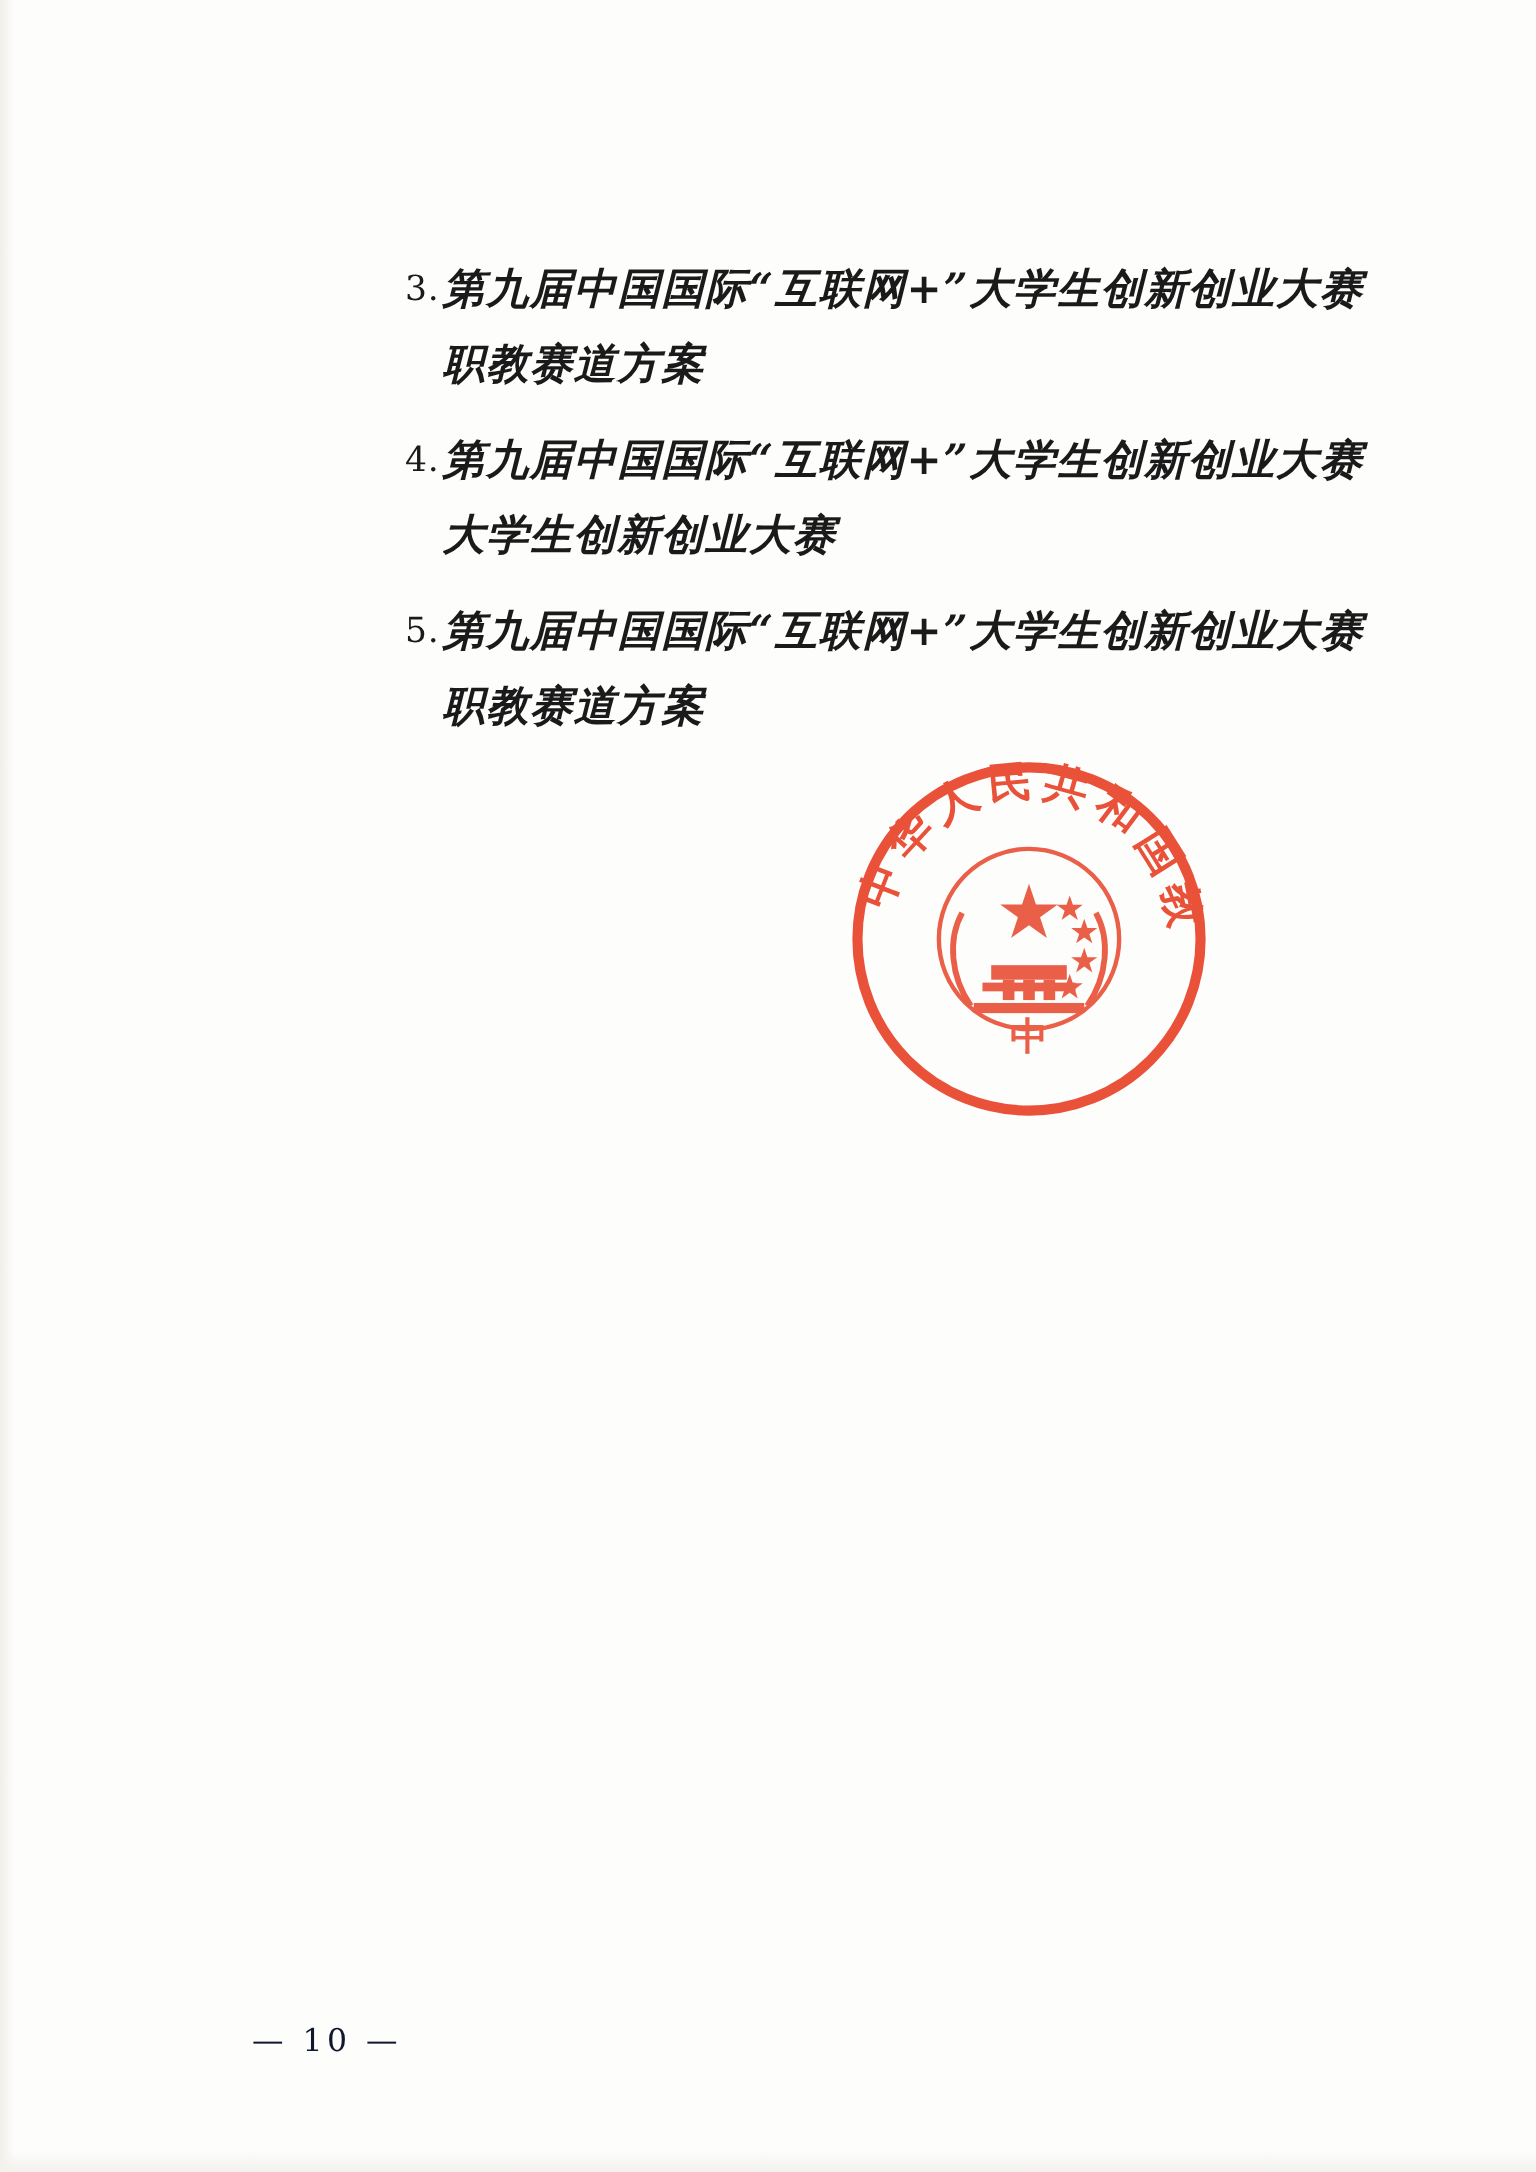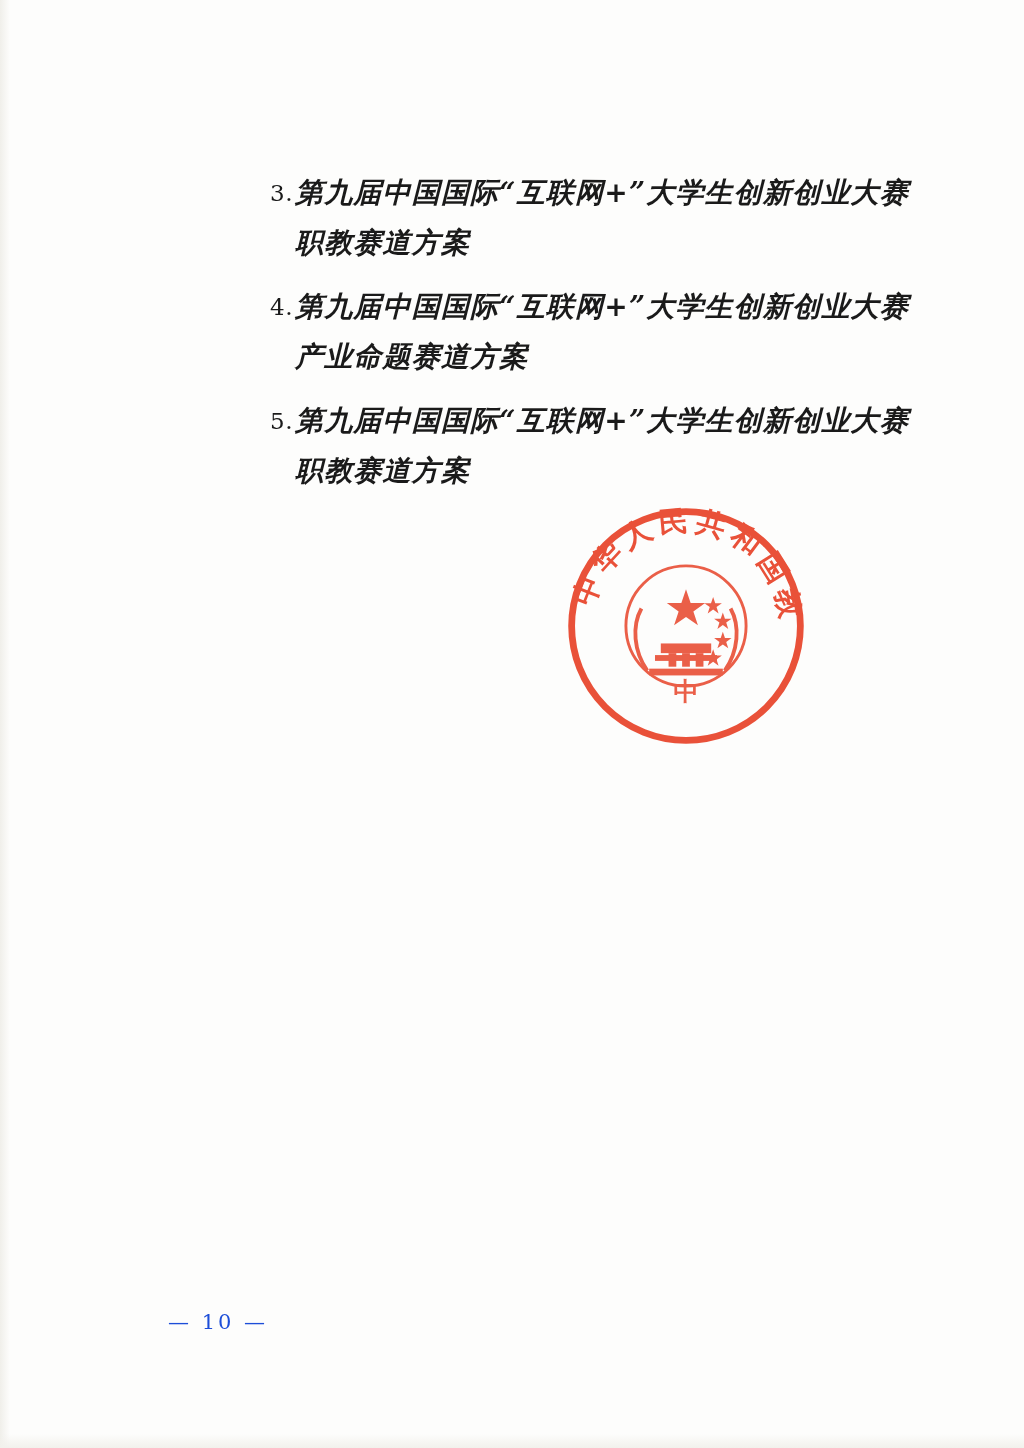--- a/index.html
+++ b/index.html
@@ -101,24 +101,24 @@
     top: 500px;
     width: 252px;
     height: 252px;
     pointer-events: none;
     opacity: 0.93;
   }
 
   .footer {
     position: absolute;
     left: 168px;
-    top: 1310px;
+    top: 1348px;
     font-size: 21px;
     letter-spacing: 3px;
-    color: #1d4ed8;
+    color: #0f172a;
   }
 </style>
 </head>
 <body>
 
 <div class="page">
   <div class="scan-edge-left"></div>
   <div class="scan-edge-bottom"></div>
 
   <div class="content">
@@ -128,21 +128,21 @@
       <span class="item-text">
         <span>第九届中国国际“互联网+”大学生创新创业大赛</span>
         <span class="l2">职教赛道方案</span>
       </span>
     </div>
 
     <div class="item">
       <span class="item-num">4.</span>
       <span class="item-text">
         <span>第九届中国国际“互联网+”大学生创新创业大赛</span>
-        <span class="l2">产业命题赛道方案</span>
+        <span class="l2">大学生创新创业大赛</span>
       </span>
     </div>
 
     <div class="item">
       <span class="item-num">5.</span>
       <span class="item-text">
         <span>第九届中国国际“互联网+”大学生创新创业大赛</span>
         <span class="l2">职教赛道方案</span>
       </span>
     </div>

